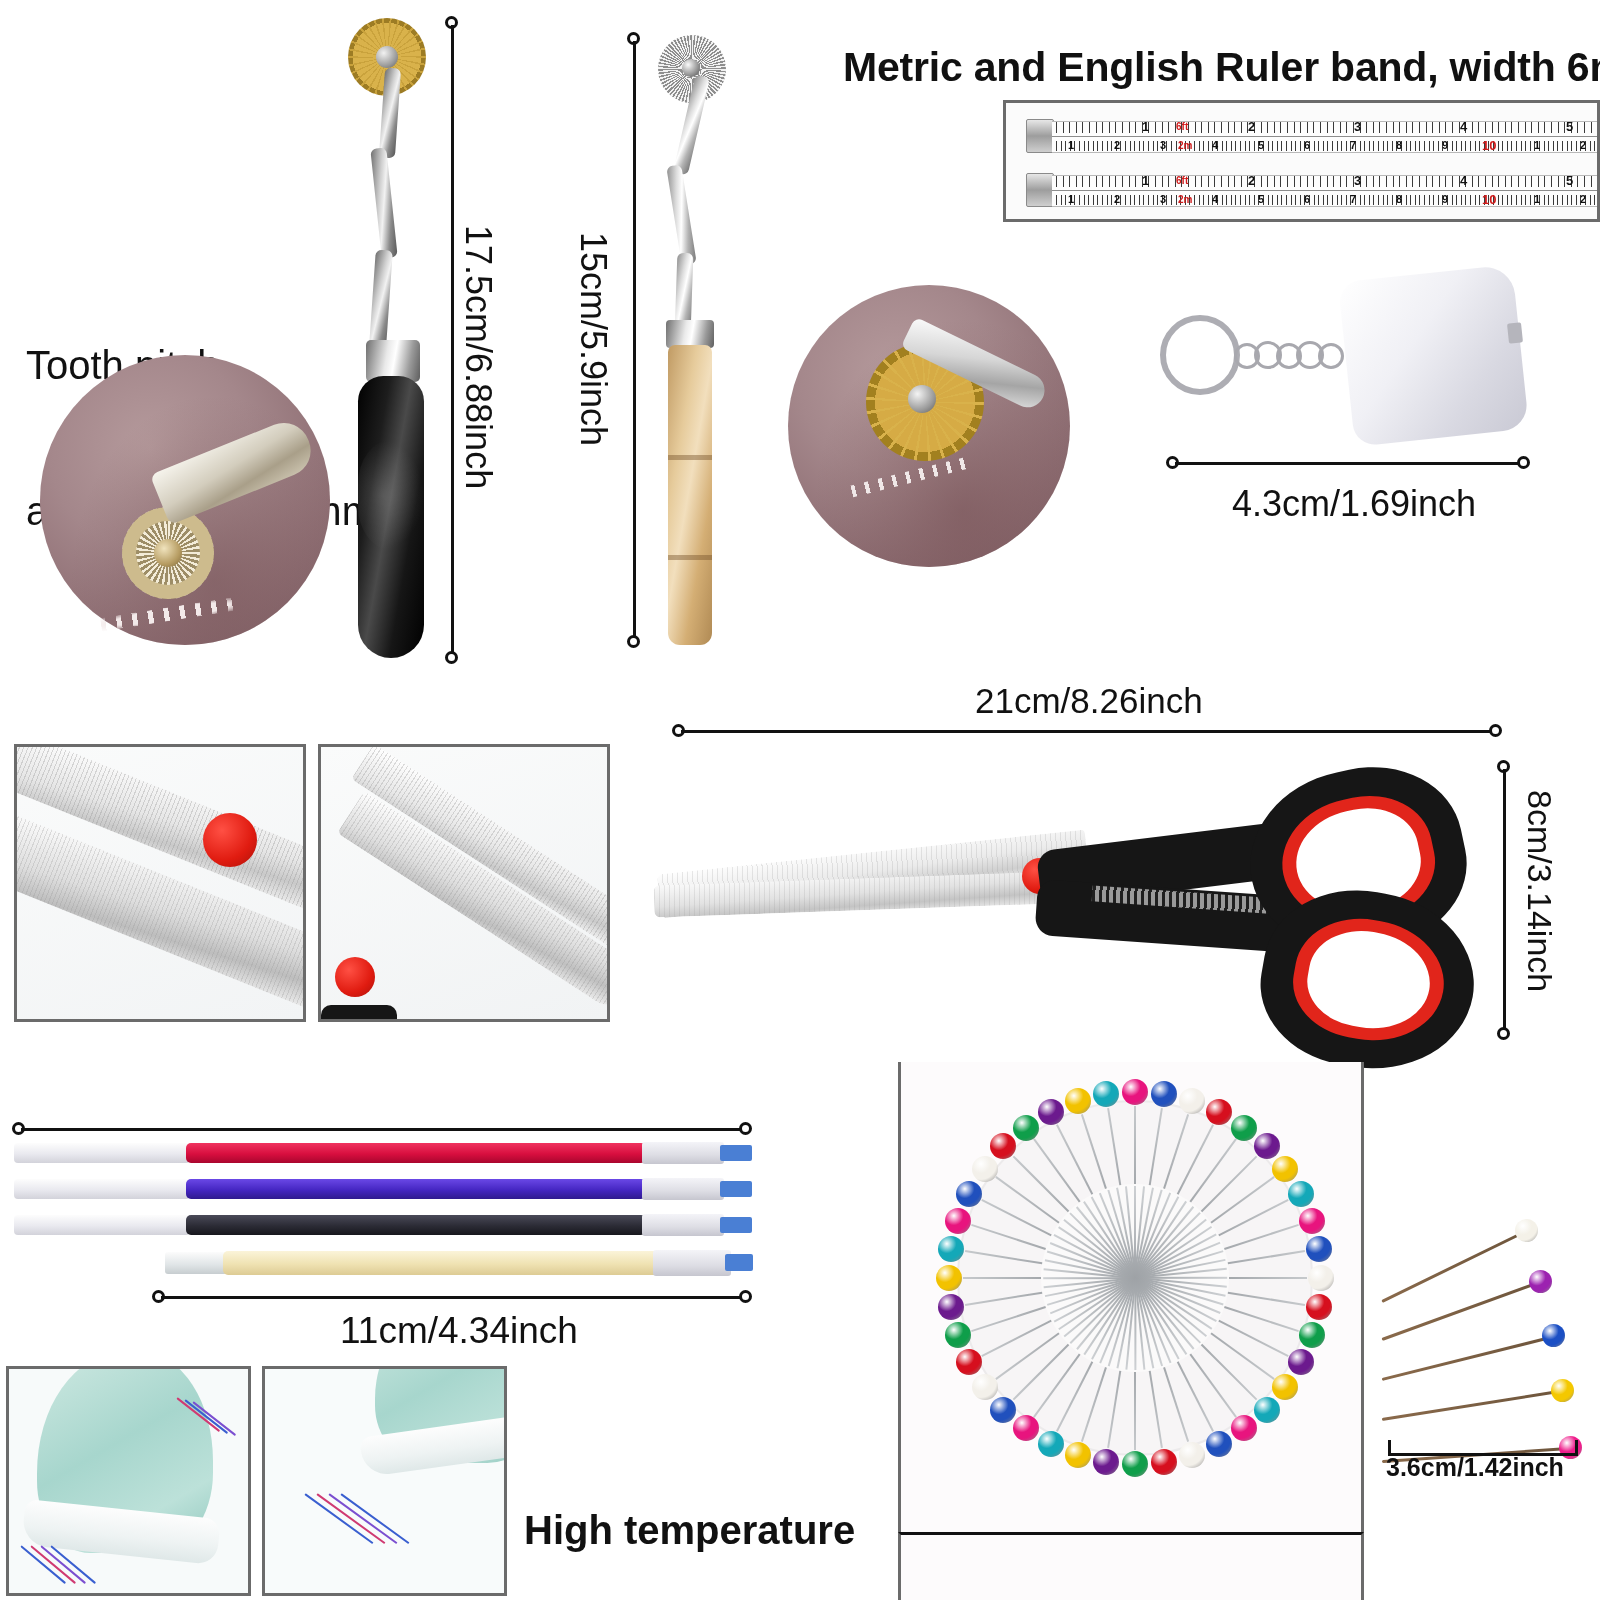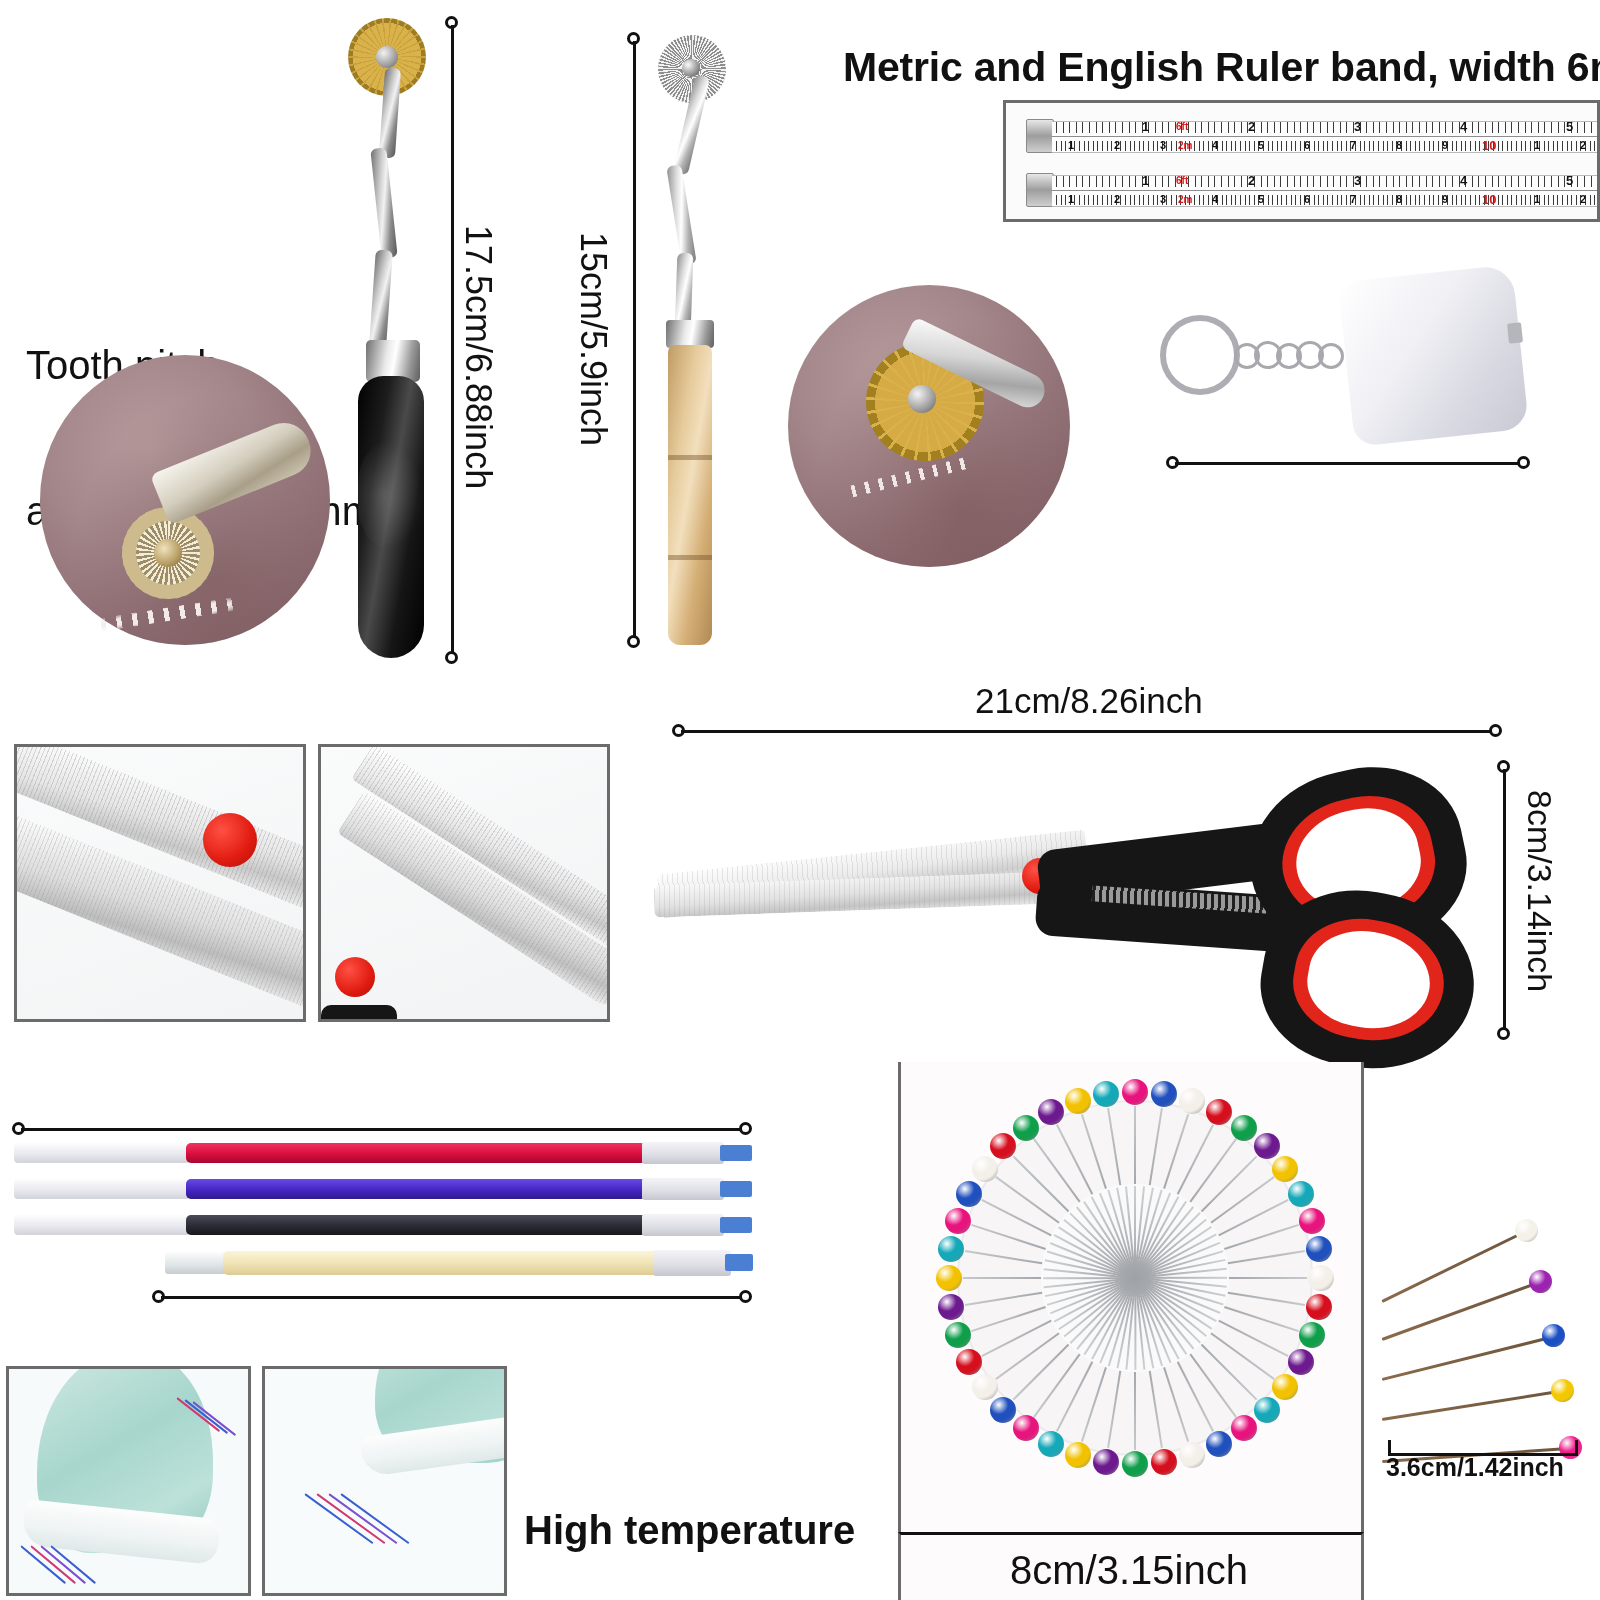--- a/index.html
+++ b/index.html
@@ -312,20 +312,21 @@
     <div class="kr-link" style="left:168px;top:78px;width:26px;height:26px;"></div>
     <div class="kr-body" style="left:196px;top:8px;width:175px;height:165px;transform:rotate(-6deg);"></div>
     <div class="abs" style="left:358px;top:58px;width:14px;height:20px;background:#b5b5bc;border-radius:2px;transform:rotate(-6deg);"></div>
   </div>
 
   <div class="dimh" style="left:1166px;top:454px;width:364px;">
     <div class="cap l"></div>
     <div class="bar"></div>
     <div class="cap r"></div>
   </div>
+  <div class="abs lbl" style="left:1232px;top:482px;font-size:36px;">4.3cm/1.69inch</div>
 
   <div class="frame" style="left:14px;top:744px;width:292px;height:278px;">
     <div class="abs" style="inset:0;background:linear-gradient(160deg,#fafbfb,#f2f4f5);"></div>
     <div class="blade" style="left:-40px;top:50px;width:400px;height:58px;transform:rotate(22deg);
          background:repeating-linear-gradient(90deg,rgba(150,150,150,.35) 0 1px,rgba(0,0,0,0) 1px 4px),
                     linear-gradient(175deg,#fdfdfd,#e6e6e6 48%,#c9c9c9 72%,#f3f3f3);"></div>
     <div class="blade" style="left:-60px;top:128px;width:400px;height:70px;transform:rotate(22deg);
          background:repeating-linear-gradient(90deg,rgba(150,150,150,.28) 0 1px,rgba(0,0,0,0) 1px 4px),
                     linear-gradient(175deg,#fbfbfb,#dedede 48%,#bdbdbd 74%,#eeeeee);"></div>
     <div class="pivot-red" style="left:186px;top:66px;width:54px;height:54px;"></div>
@@ -424,20 +425,21 @@
       <div class="pen-tail" style="left:488px;top:2px;width:78px;height:26px;"></div>
       <div class="pen-tip" style="left:560px;top:6px;width:28px;height:17px;"></div>
     </div>
   </div>
 
   <div class="dimh" style="left:152px;top:1288px;width:600px;">
     <div class="cap l"></div>
     <div class="bar"></div>
     <div class="cap r"></div>
   </div>
+  <div class="abs lbl" style="left:340px;top:1308px;font-size:37px;">11cm/4.34inch</div>
 
   <div class="frame" style="left:6px;top:1366px;width:245px;height:230px;">
     <div class="abs" style="inset:0;background:#f7fafa;"></div>
     <div class="iron-body" style="left:28px;top:-16px;width:176px;height:200px;"></div>
     <div class="iron-sole" style="left:14px;top:140px;width:196px;height:46px;transform:rotate(6deg);"></div>
     <div class="abs" style="left:168px;top:24px;width:60px;height:54px;">
       <div class="mark" style="left:0;top:4px;width:54px;background:#d03a72;transform:rotate(38deg);"></div>
       <div class="mark" style="left:8px;top:6px;width:54px;background:#3a5fd0;transform:rotate(38deg);"></div>
       <div class="mark" style="left:16px;top:8px;width:54px;background:#7b4fd0;transform:rotate(38deg);"></div>
     </div>
@@ -703,21 +705,20 @@
         <div class="bead" style="position: absolute; left: -70.4772px; top: -189.897px; width: 26px; height: 26px; background: radial-gradient(circle at 34% 30%, rgb(255, 255, 255) 0%, rgb(242, 194, 0) 38%, rgb(242, 194, 0) 62%, rgba(0, 0, 0, 0.45) 100%);"></div>
         <div style="position: absolute; left: 0px; top: 0px; width: 0px; height: 0px; transform: rotate(351deg);">
           <div class="needle" style="left: -1px; top: -172px; width: 2.2px; height: 78px; background: linear-gradient(rgb(198, 201, 204), rgb(164, 168, 172));"></div>
         </div>
         <div class="bead" style="position: absolute; left: -42.0968px; top: -196.71px; width: 26px; height: 26px; background: radial-gradient(circle at 34% 30%, rgb(255, 255, 255) 0%, rgb(20, 168, 184) 38%, rgb(20, 168, 184) 62%, rgba(0, 0, 0, 0.45) 100%);"></div>
       </div>
   </div>
 
   <div class="abs" style="left:898px;top:1532px;width:460px;height:68px;
        border-left:3px solid #6b6b6b;border-right:3px solid #6b6b6b;border-top:3px solid #111;background:#fdfbfc;"></div>
-  <div class="abs lbl" style="left:1010px;top:1546px;font-size:40px;">8cm/3.15inch</div>
 
   <div class="abs" style="left:1368px;top:1218px;width:225px;height:230px;">
     <div id="loose-pins" class="abs" style="inset:0;">
         <div class="lpin-shaft" style="left: 14px; top: 82px; width: 160px; transform: rotate(-26deg);"></div>
         <div class="lpin-head" style="left: 146.807px; top: 0.860617px; width: 23px; height: 23px; background: radial-gradient(circle at 34% 30%, rgb(255, 255, 255) 0%, rgb(244, 241, 232) 40%, rgb(244, 241, 232) 64%, rgba(0, 0, 0, 0.45) 100%);"></div>
         <div class="lpin-shaft" style="left: 14px; top: 120px; width: 168px; transform: rotate(-20deg);"></div>
         <div class="lpin-head" style="left: 160.868px; top: 51.5406px; width: 23px; height: 23px; background: radial-gradient(circle at 34% 30%, rgb(255, 255, 255) 0%, rgb(156, 34, 176) 40%, rgb(156, 34, 176) 64%, rgba(0, 0, 0, 0.45) 100%);"></div>
         <div class="lpin-shaft" style="left: 14px; top: 160px; width: 176px; transform: rotate(-14deg);"></div>
         <div class="lpin-head" style="left: 173.772px; top: 106.422px; width: 23px; height: 23px; background: radial-gradient(circle at 34% 30%, rgb(255, 255, 255) 0%, rgb(27, 79, 196) 40%, rgb(27, 79, 196) 64%, rgba(0, 0, 0, 0.45) 100%);"></div>
         <div class="lpin-shaft" style="left: 14px; top: 200px; width: 182px; transform: rotate(-9deg);"></div>

